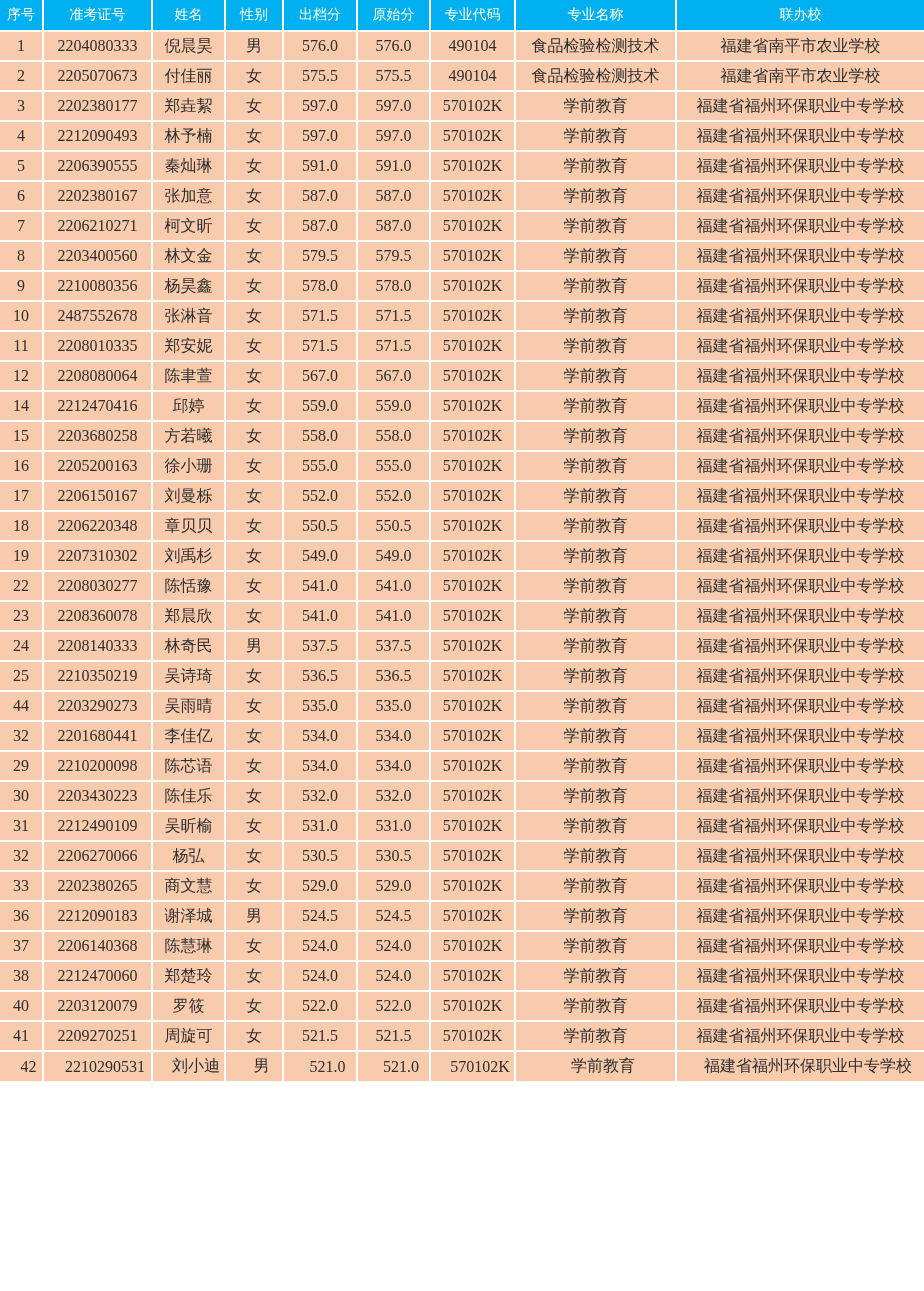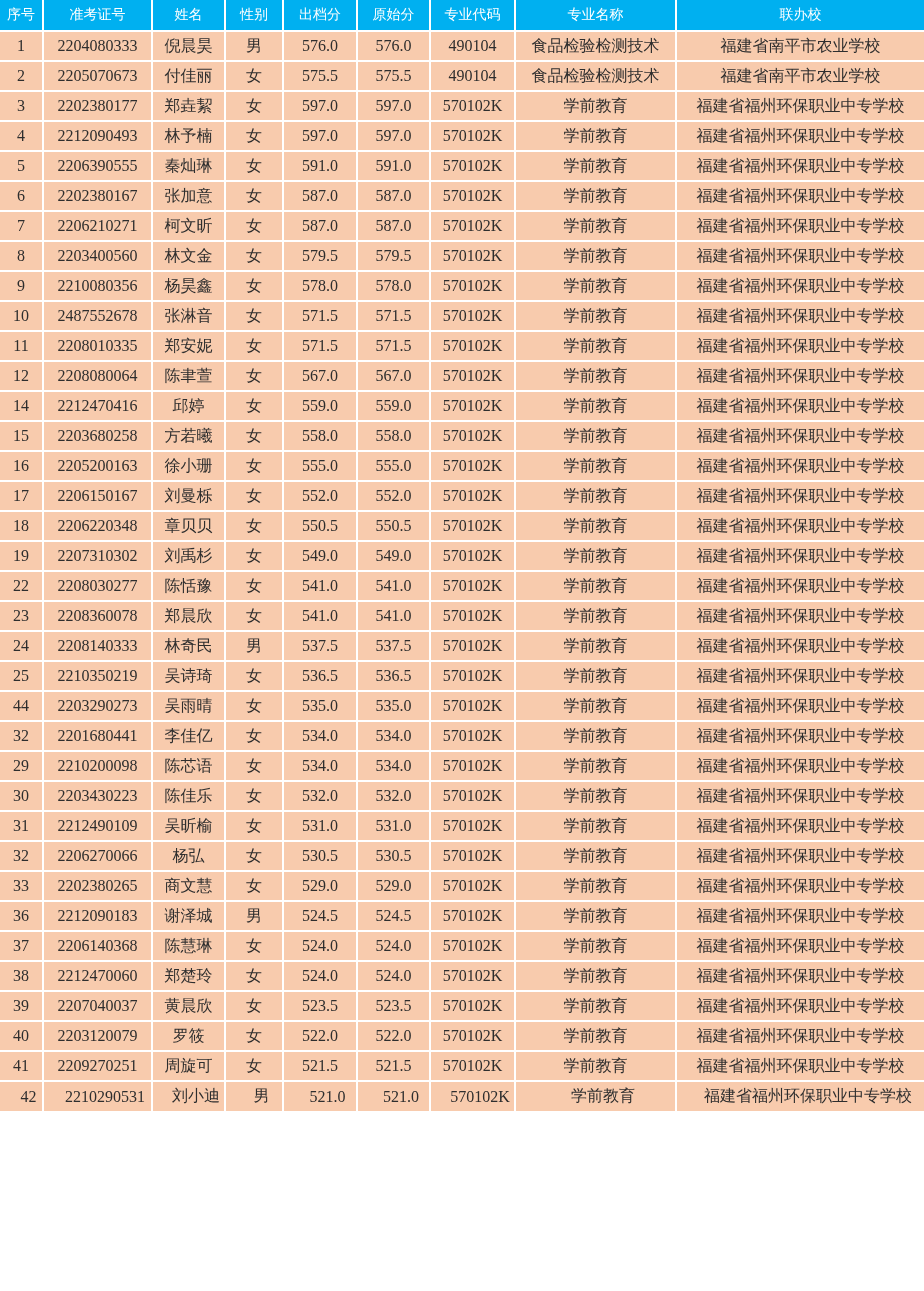--- a/index.html
+++ b/index.html
@@ -417,31 +417,20 @@
         <td>2212470060</td>
         <td>郑楚玲</td>
         <td>女</td>
         <td>524.0</td>
         <td>524.0</td>
         <td>570102K</td>
         <td>学前教育</td>
         <td>福建省福州环保职业中专学校</td>
       </tr>
       <tr>
-        <td>39</td>
-        <td>2207040037</td>
-        <td>黄晨欣</td>
-        <td>女</td>
-        <td>523.5</td>
-        <td>523.5</td>
-        <td>570102K</td>
-        <td>学前教育</td>
-        <td>福建省福州环保职业中专学校</td>
-      </tr>
-      <tr>
         <td>40</td>
         <td>2203120079</td>
         <td>罗筱</td>
         <td>女</td>
         <td>522.0</td>
         <td>522.0</td>
         <td>570102K</td>
         <td>学前教育</td>
         <td>福建省福州环保职业中专学校</td>
       </tr>

